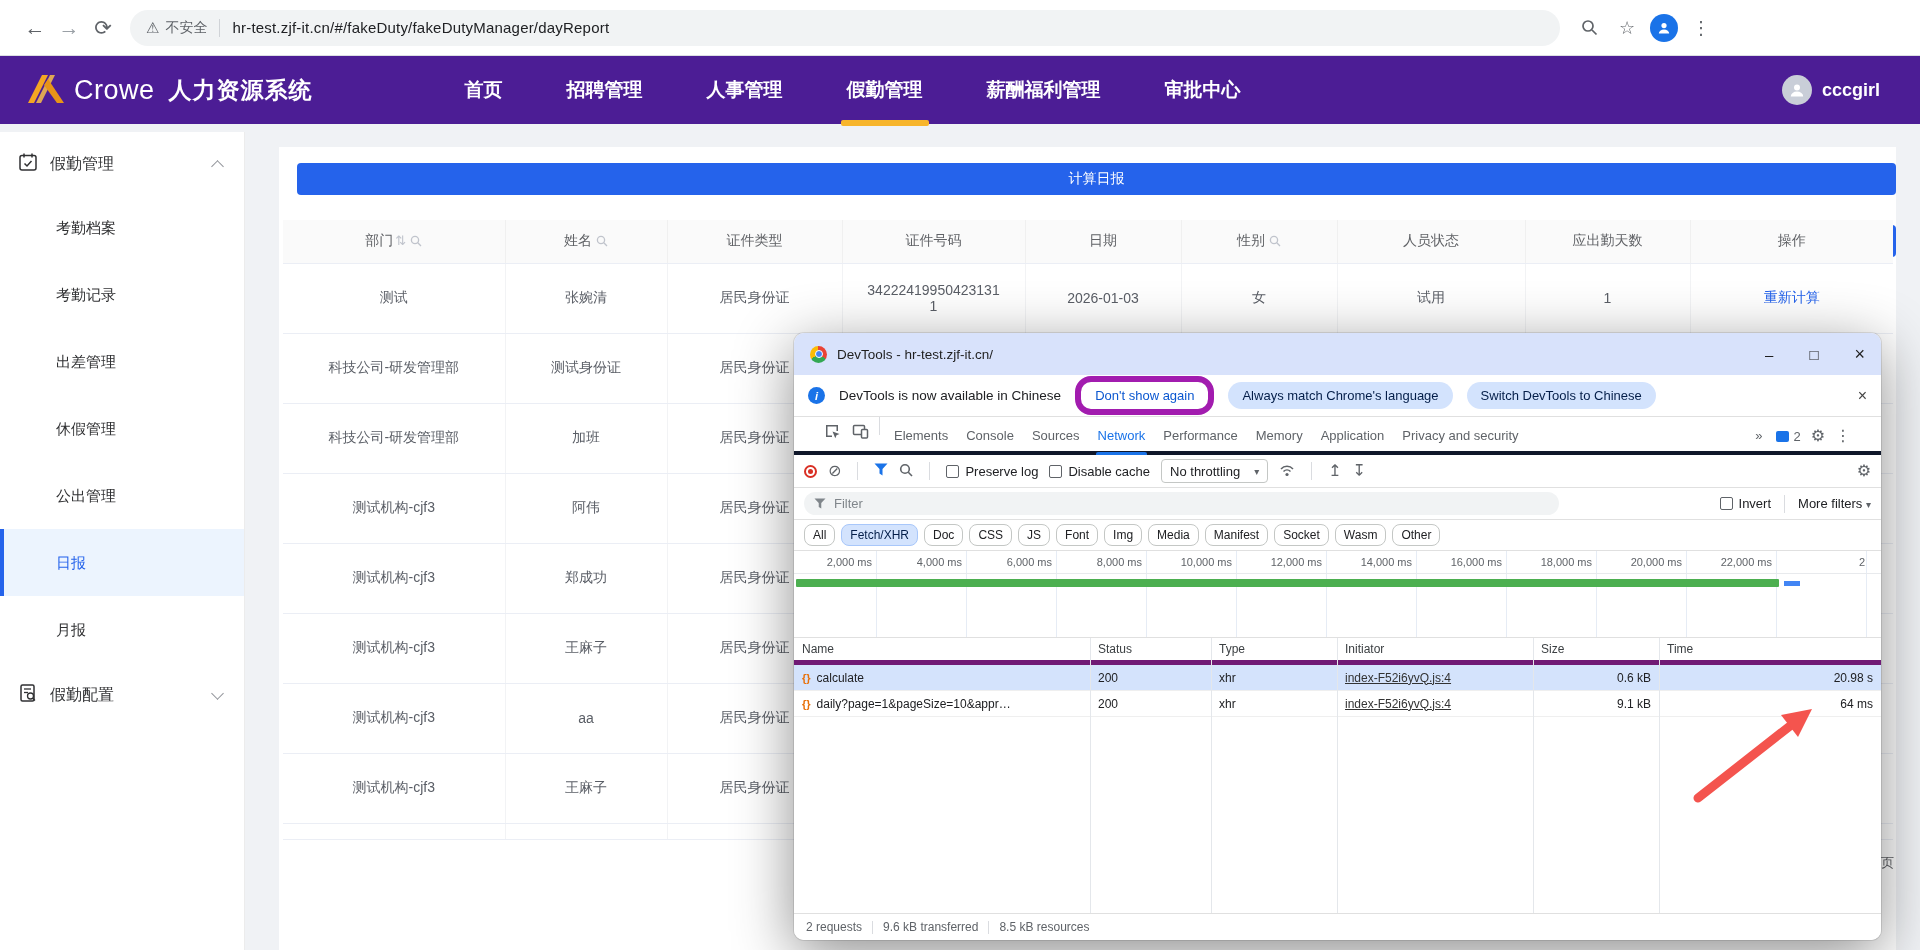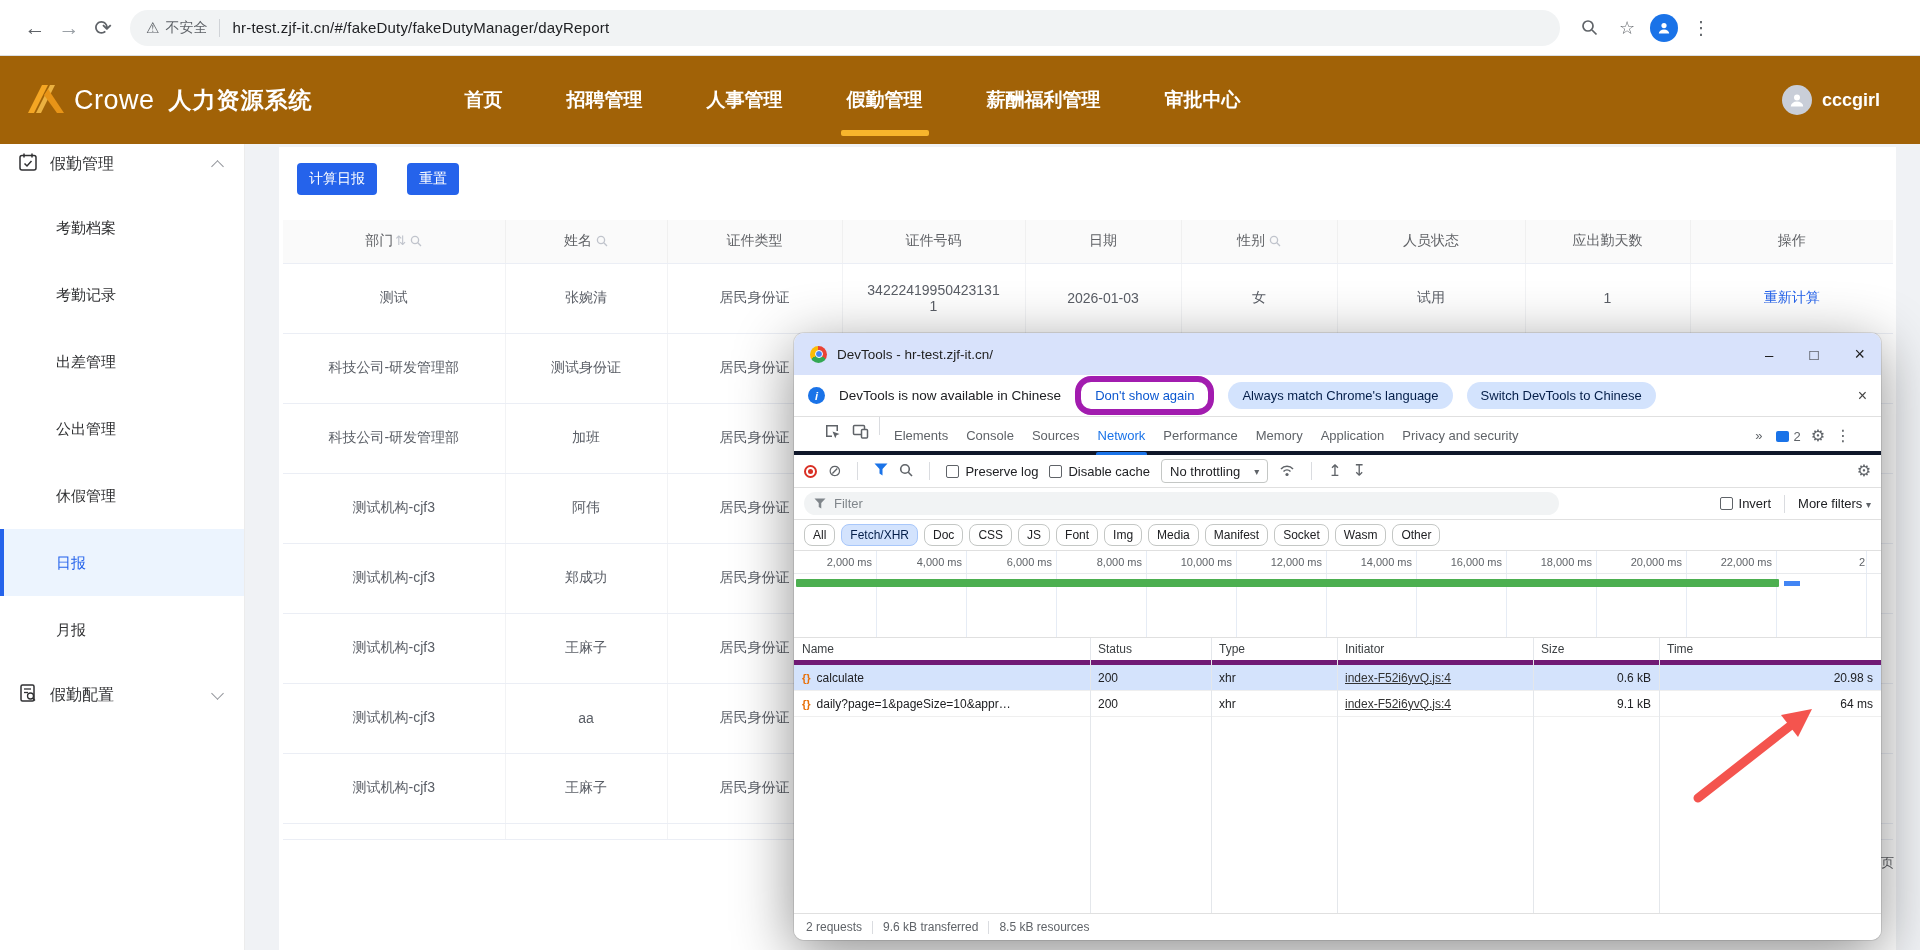--- a/index.html
+++ b/index.html
@@ -16,21 +16,21 @@
     display:flex; align-items:center; padding:0 16px; }
   .sec-chip { display:flex; align-items:center; gap:6px; color:#5f6368; font-size:14px; }
   .sec-chip .tri { font-size:15px; }
   .pill-div { width:1px; height:18px; background:#d0d3d7; margin:0 12px; }
   .url-text { font-size:15px; color:#202124; letter-spacing:.2px; }
   .bar-right { display:flex; align-items:center; gap:8px; margin-left:14px; }
   .mini-ico { width:30px; height:30px; display:grid; place-items:center; color:#5f6368; font-size:18px; }
   .profile-ball { width:28px; height:28px; border-radius:50%; background:#1a73e8; display:grid; place-items:center; }
 
   
-  .app-header { position:absolute; left:0; top:56px; width:1920px; height:88px; background:#a16207;
+  .app-header { position:absolute; left:0; top:56px; width:1920px; height:68px; background:#4c1d95;
     display:flex; align-items:center; padding:0 40px 0 28px; z-index:4; }
   .brand { display:flex; align-items:center; gap:10px; }
   .brand-word { color:#fff; font-size:27px; letter-spacing:.5px; }
   .brand-app { color:#fff; font-size:23px; font-weight:bold; margin-left:4px; letter-spacing:1px; }
   .top-nav { display:flex; gap:60px; margin-left:150px; }
   .nav-item { color:#fff; font-size:19px; font-weight:bold; position:relative; padding:6px 2px; cursor:pointer; }
   .nav-item.active::after { content:""; position:absolute; left:-4px; right:-4px; bottom:-17px; height:6px;
     background:#f7b52c; border-radius:2px; }
   .user-box { margin-left:auto; display:flex; align-items:center; gap:10px; }
   .avatar { width:30px; height:30px; border-radius:50%; background:#c9ced8; display:grid; place-items:center; }
@@ -46,21 +46,21 @@
   .chev.up { transform:rotate(-135deg); margin-top:4px; }
   .chev.down { transform:rotate(45deg); margin-bottom:3px; }
   .side-item { height:67px; line-height:67px; padding-left:56px; font-size:15px; color:#303133;
     position:relative; cursor:pointer; }
   .side-item.active { background:#ecf4fe; color:#2563eb; }
   .side-item.active::before { content:""; position:absolute; left:0; top:0; bottom:0; width:4px; background:#2563eb; }
 
   
   .content { position:absolute; left:245px; top:132px; right:0; bottom:0; background:#f0f2f5; }
   .card { position:absolute; left:34px; top:15px; right:24px; bottom:0; background:#fff; }
-  .btn-row { padding:16px 0 0 18px; display:flex; gap:30px; }
+  .btn-row { padding:16px 0 0 18px; display:flex; gap:30px;flex-direction:column; }
   .btn { height:32px; background:#2563eb; color:#fff; border:none; border-radius:4px; font-size:14px;
     padding:0 12px; cursor:pointer; font-family:inherit; }
   .table-clip { position:absolute; left:4px; top:73px; width:1610px; height:620px; overflow:hidden;
     border-bottom:1px solid #ebeef5; }
   table.hr { width:1610px; border-collapse:collapse; table-layout:fixed; text-align:center; }
   table.hr th { height:43px; background:#fafafa; color:#606266; font-size:14px; font-weight:500;
     border-bottom:1px solid #ebeef5; border-right:1px solid #f0f0f0; }
   table.hr th:last-child { border-right:none; }
   table.hr td { height:70px; color:#5a5e66; font-size:14px; border-bottom:1px solid #ebeef5;
     border-right:1px solid #f2f3f5; background:#fff; }
@@ -230,22 +230,22 @@
           <polyline points="6.5,11.5 9,14 13.5,9" fill="none" stroke="#303133" stroke-width="1.5"></polyline>
         </svg>
     </span>
     <span class="glabel">假勤管理</span>
     <span class="chev up"></span>
   </div>
   <div style="margin-top:8px;">
     <div class="side-item">考勤档案</div>
     <div class="side-item">考勤记录</div>
     <div class="side-item">出差管理</div>
+    <div class="side-item">休假管理</div>
     <div class="side-item">公出管理</div>
-    <div class="side-item">休假管理</div>
     <div class="side-item active">日报</div>
     <div class="side-item">月报</div>
   </div>
   <div class="side-group">
     <span>
       <svg width="20" height="20" viewBox="0 0 20 20">
           <rect x="3" y="2" width="13" height="16" rx="1.5" fill="none" stroke="#303133" stroke-width="1.5"></rect>
           <line x1="6" y1="6" x2="13" y2="6" stroke="#303133" stroke-width="1.3"></line>
           <line x1="6" y1="9.5" x2="10" y2="9.5" stroke="#303133" stroke-width="1.3"></line>
           <circle cx="12.5" cy="13" r="3" fill="#fff" stroke="#303133" stroke-width="1.3"></circle>

